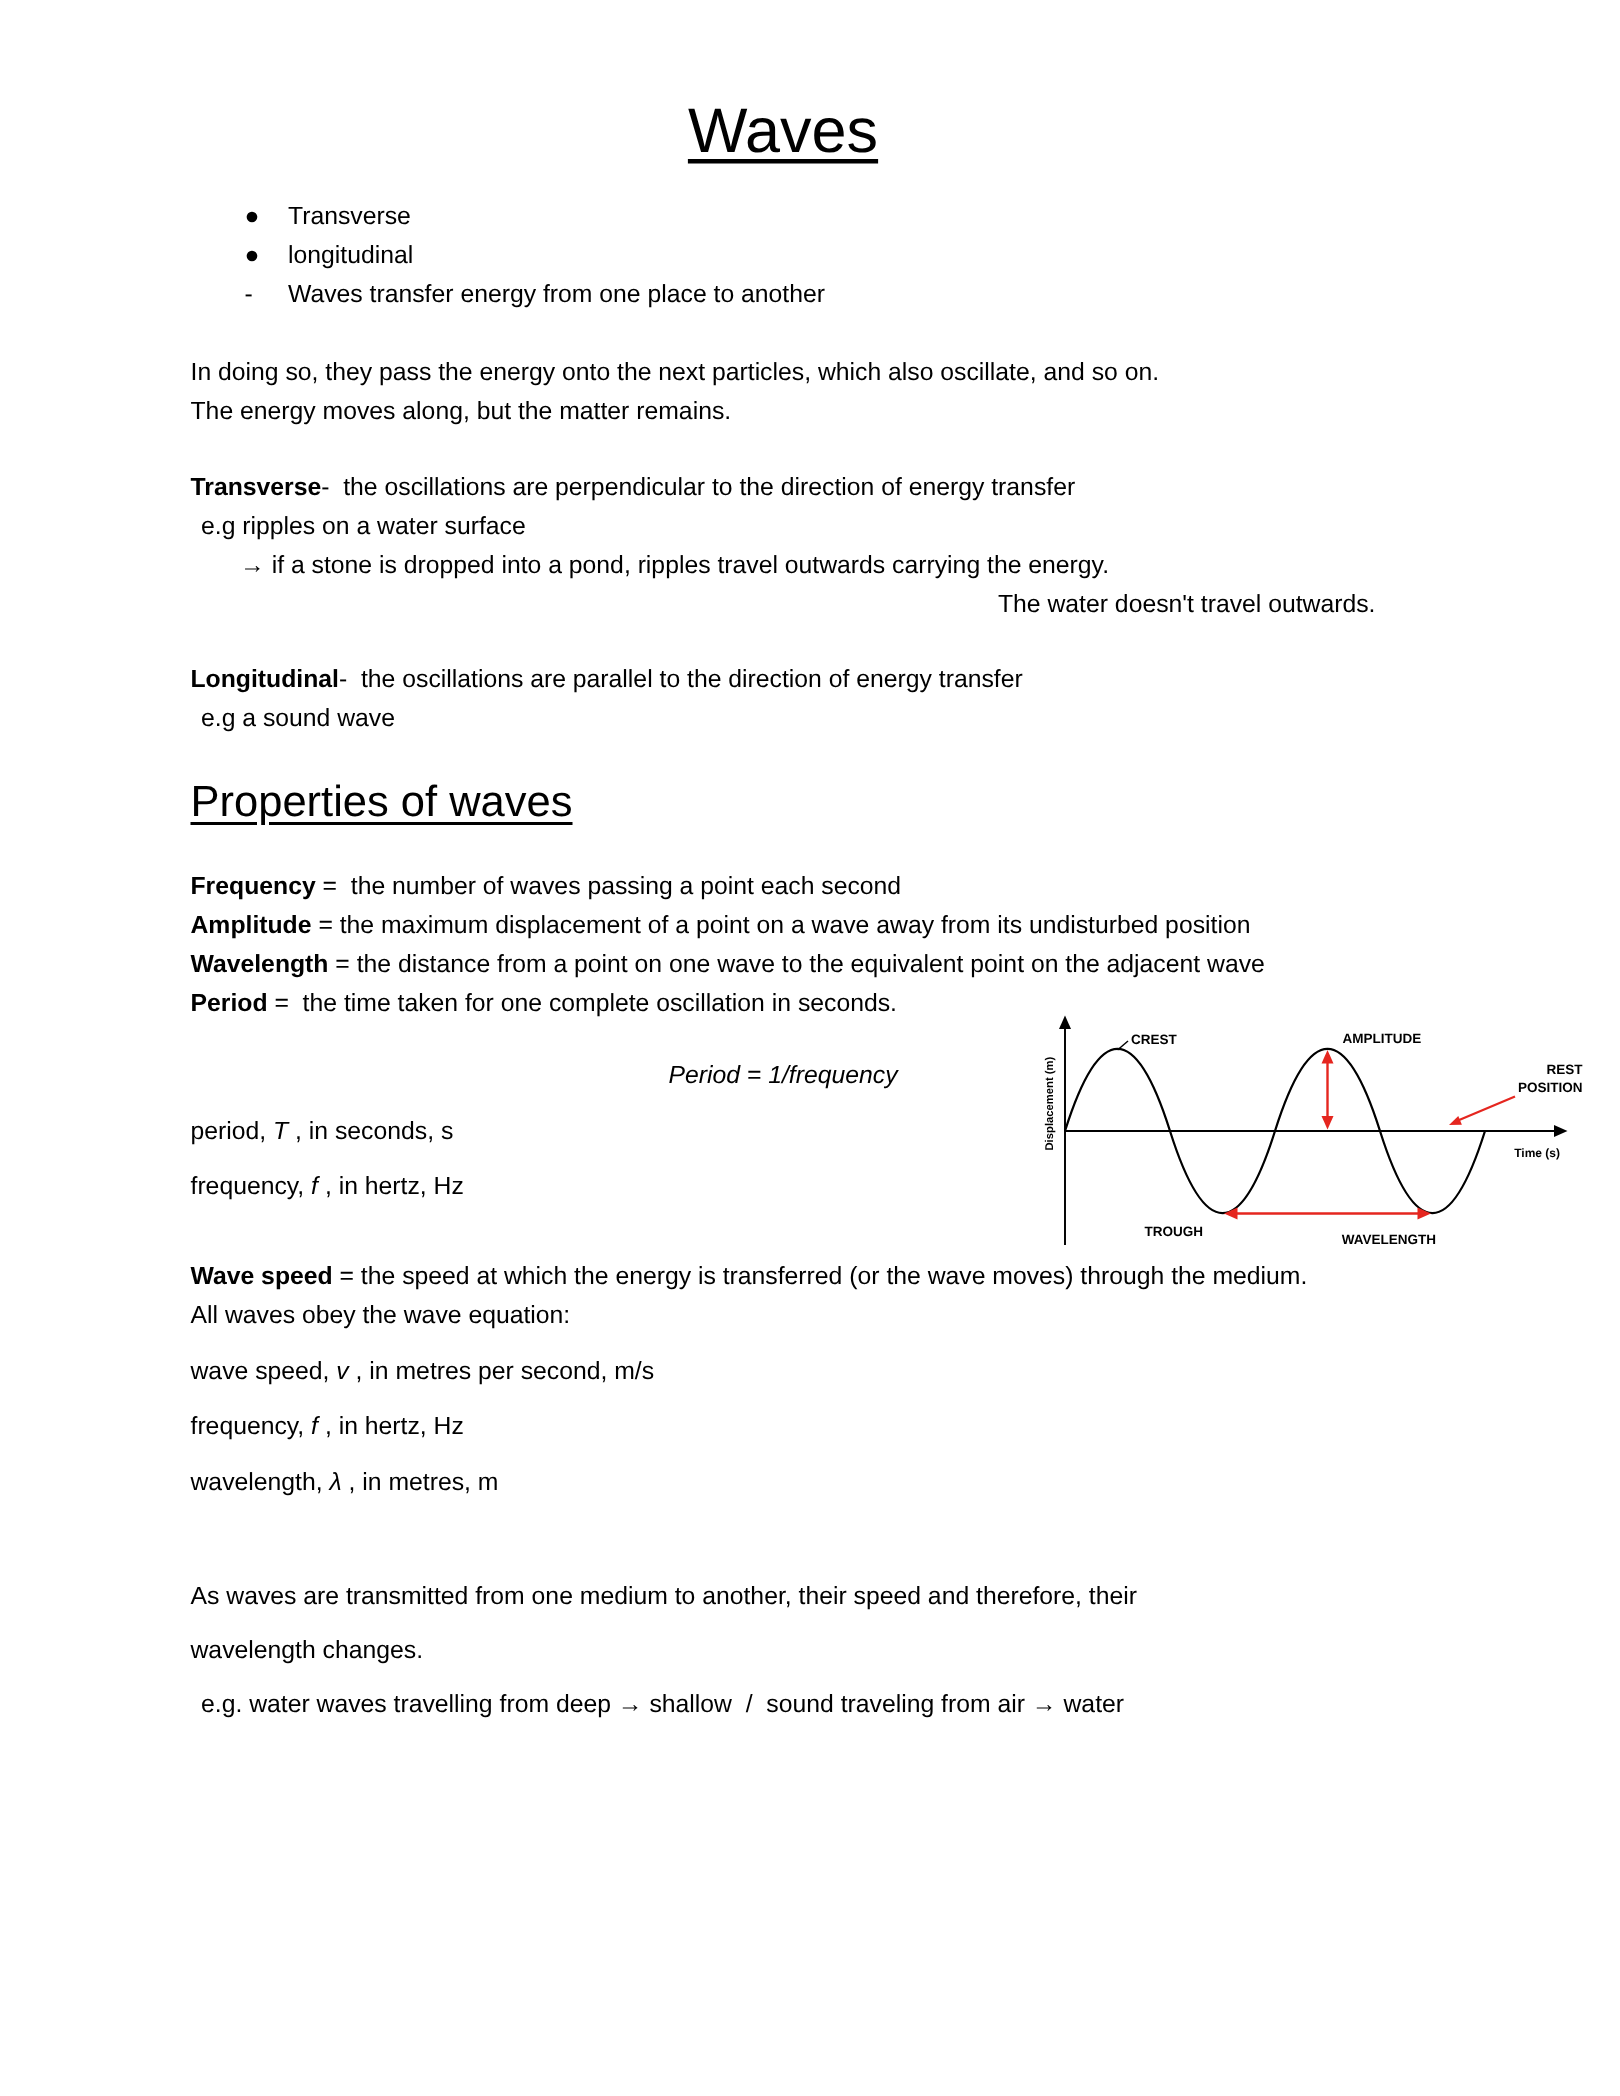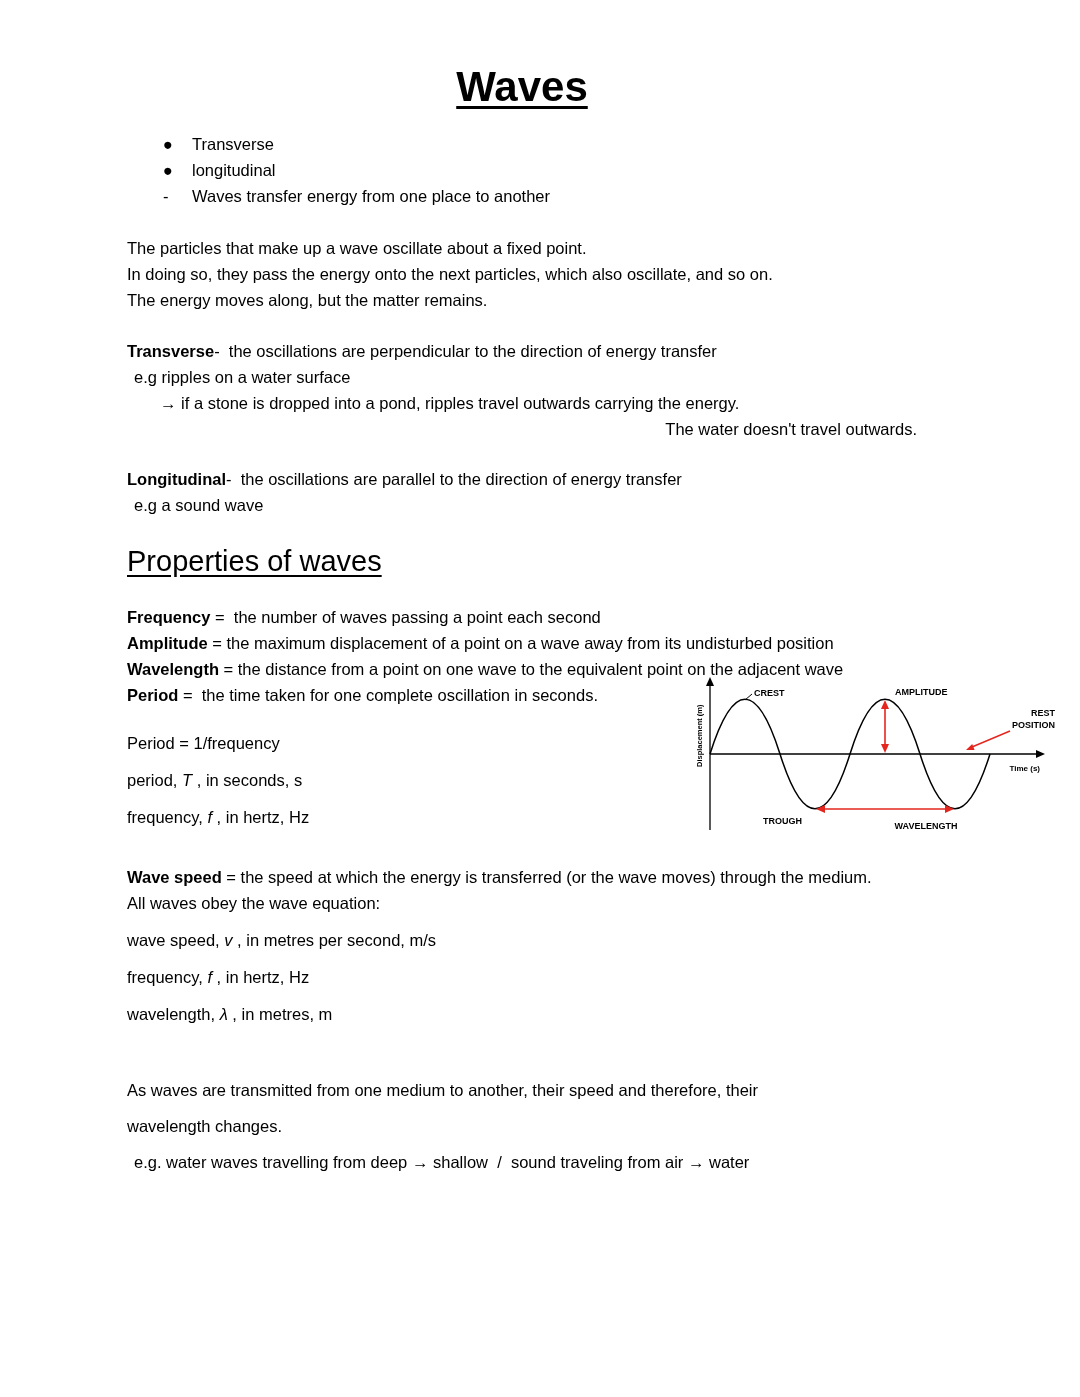--- a/index.html
+++ b/index.html
@@ -1,36 +1,36 @@
 <!DOCTYPE html>
 <html><head>
 <meta charset="utf-8">
 <style>
   html,body{margin:0;padding:0;background:#ffffff;}
   body{width:1080px;height:1397px;font-family:"Liberation Sans",sans-serif;color:#000;--accent:#e5261f;}
   .page{position:relative;width:1080px;height:1397px;background:#fff;overflow:hidden;}
   .content{position:absolute;left:127px;top:0;width:790px;}
-  .title{margin:64px 0 0 0;text-align:center;font-size:42px;line-height:46px;font-weight:700;
+  .title{margin:64px 0 0 0;text-align:center;font-size:42px;line-height:46px;font-weight:400;
          text-decoration:underline;text-decoration-thickness:3px;text-underline-offset:5px;}
   p{margin:0;font-size:16.5px;line-height:26px;white-space:pre-wrap;}
   .intro-list{margin-top:21px;}
   .li{display:flex;padding-left:36px;font-size:16.5px;line-height:26px;}
   .li .marker{flex:0 0 29px;width:29px;}
   .sec-particles{margin-top:26px;}
   .sec-transverse{margin-top:25px;}
   .sec-longitudinal{margin-top:24px;}
   .subheading{margin:28px 0 0 0;font-size:29px;line-height:30px;font-weight:400;
               text-decoration:underline;text-underline-offset:4px;}
   .sec-props{margin-top:28px;}
   .b{font-weight:700;}
   .var{font-style:italic;}
   .indent1{padding-left:7px;}
   .indent2{padding-left:33px;}
   .indent3{padding-left:65px;text-align:right;}
-  .centered{}
+  .centered{text-align:center;font-style:italic;}
   .eq-period{margin-top:22px;}
   .units{margin-top:11px;}
   .sec-wavespeed{margin-top:34px;}
   .sec-transmission{margin-top:50px;}
   .sec-transmission p{margin-bottom:10px;}
   .eg{padding-left:7px;}
   .diagram{position:absolute;left:688px;top:672px;width:370px;height:165px;text-decoration:underline;}
   .dlabel{font-family:"Liberation Sans",sans-serif;font-weight:700;fill:#000;}
   .red-s{stroke:var(--accent);}
   .red-f{fill:var(--accent);}
@@ -52,21 +52,20 @@
         <span class="marker">●</span>
         <span>longitudinal</span>
       </div>
       <div class="li">
         <span class="marker">-</span>
         <span>Waves transfer energy from one place to another</span>
       </div>
     </div>
 
     <div class="sec-particles">
-      <p>The particles that make up a wave oscillate about a fixed point.</p>
       <p>In doing so, they pass the energy onto the next particles, which also oscillate, and so on.</p>
       <p>The energy moves along, but the matter remains.</p>
     </div>
 
     <div class="sec-transverse">
       <p><span class="b">Transverse</span><span>-  the oscillations are perpendicular to the direction of energy transfer</span></p>
       <p class="indent1">e.g ripples on a water surface</p>
       <p class="indent2">→ if a stone is dropped into a pond, ripples travel outwards carrying the energy.</p>
       <p class="indent3">The water doesn't travel outwards.</p>
     </div>

